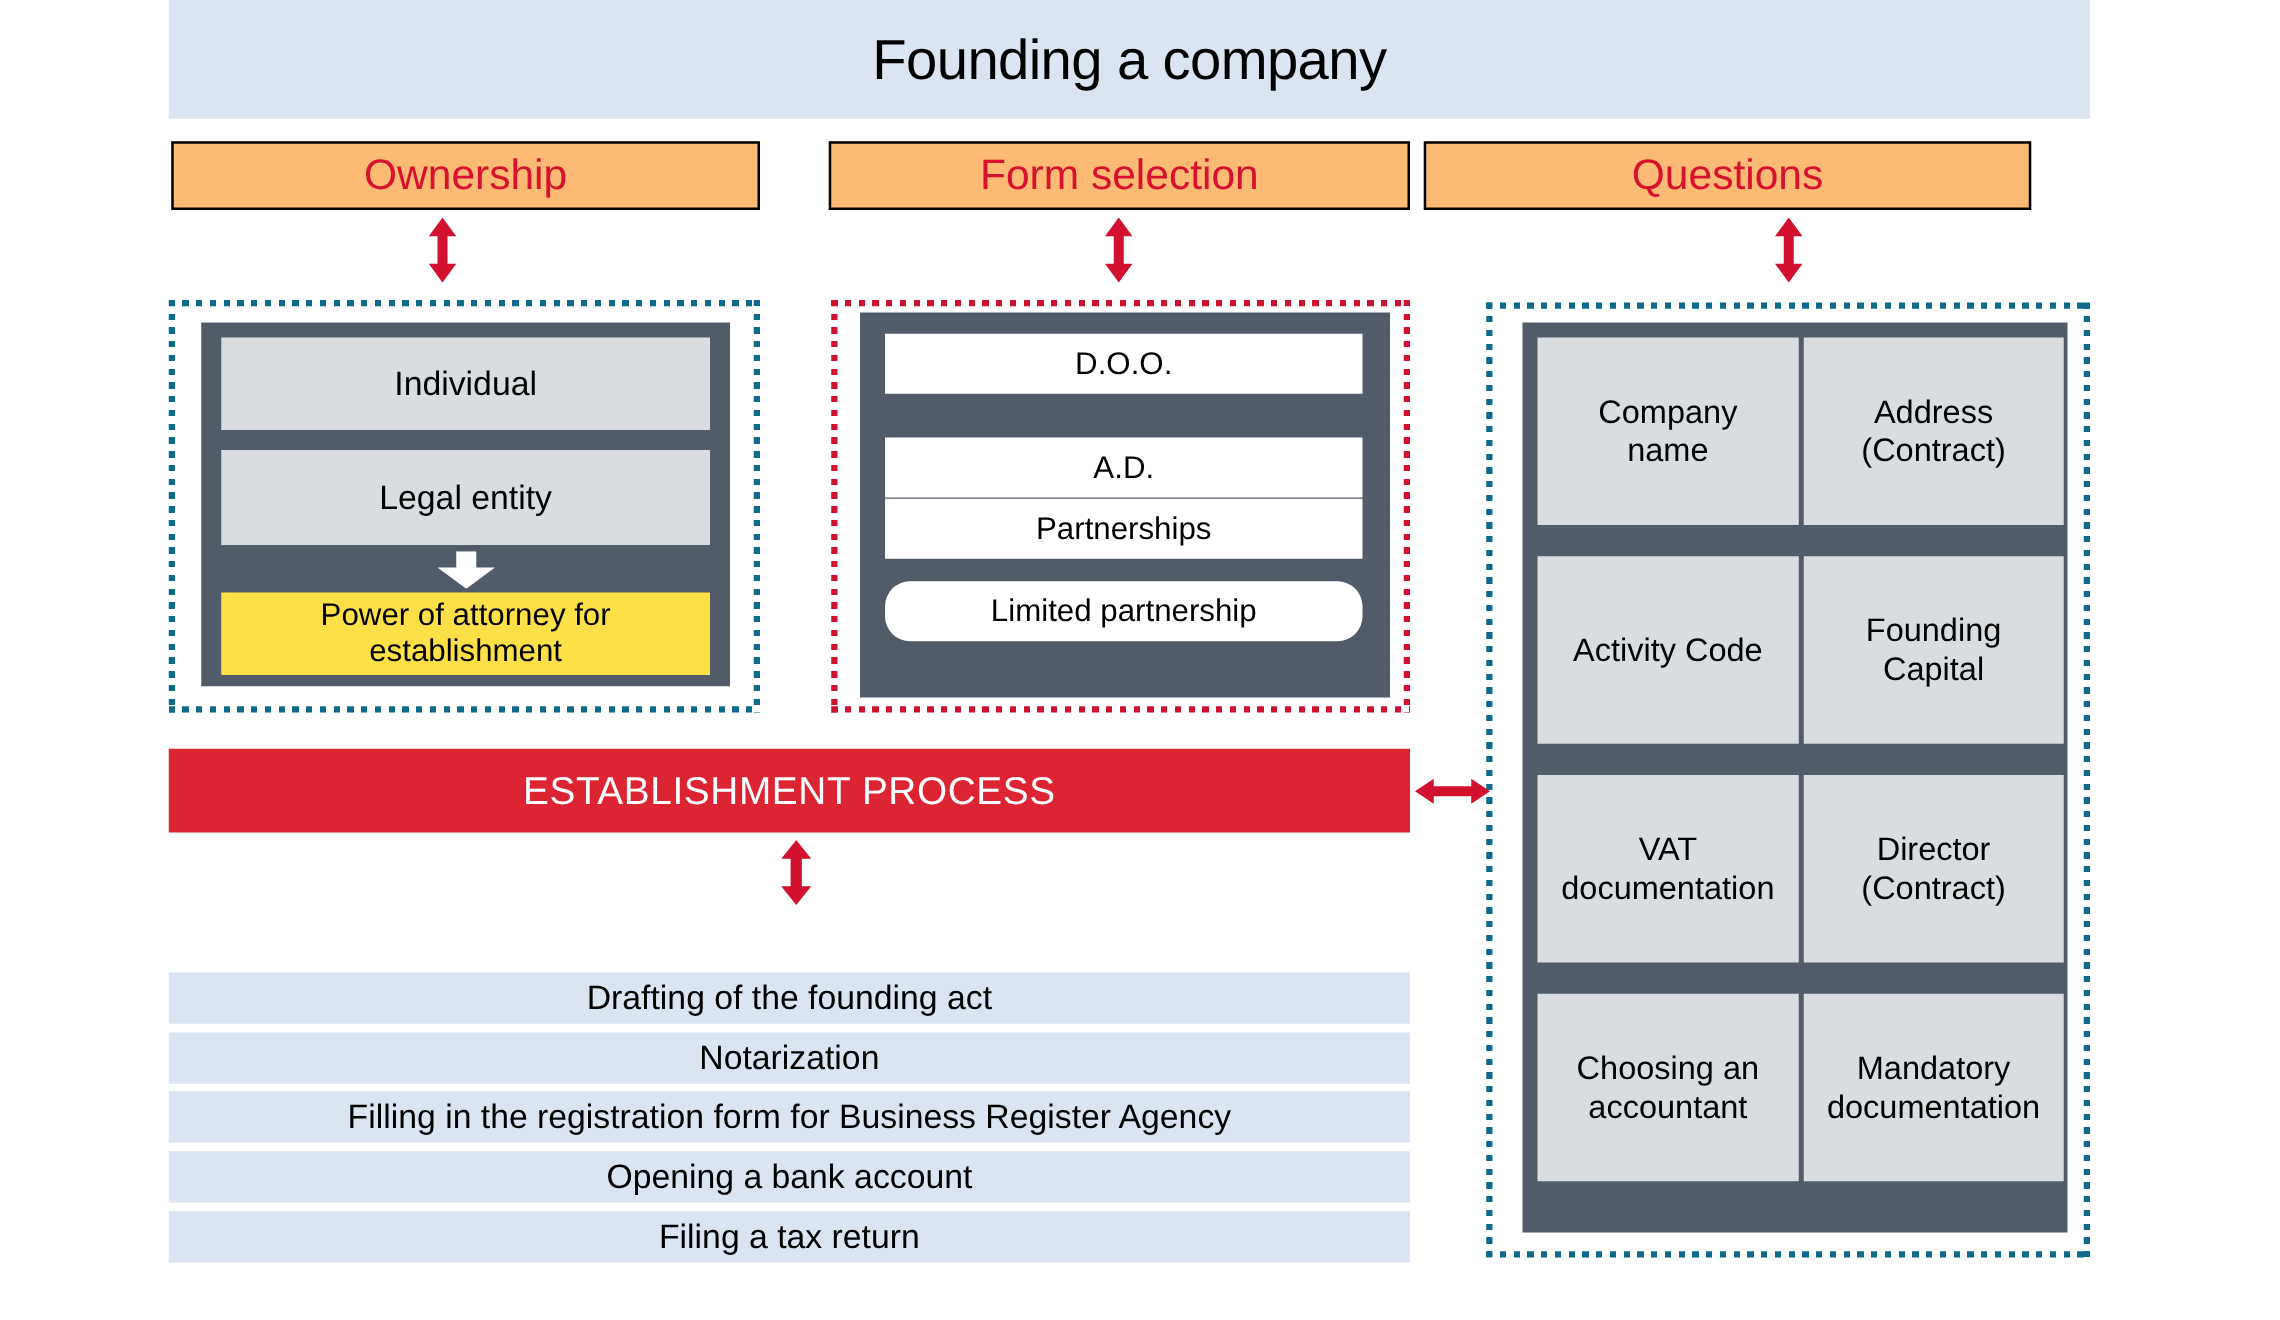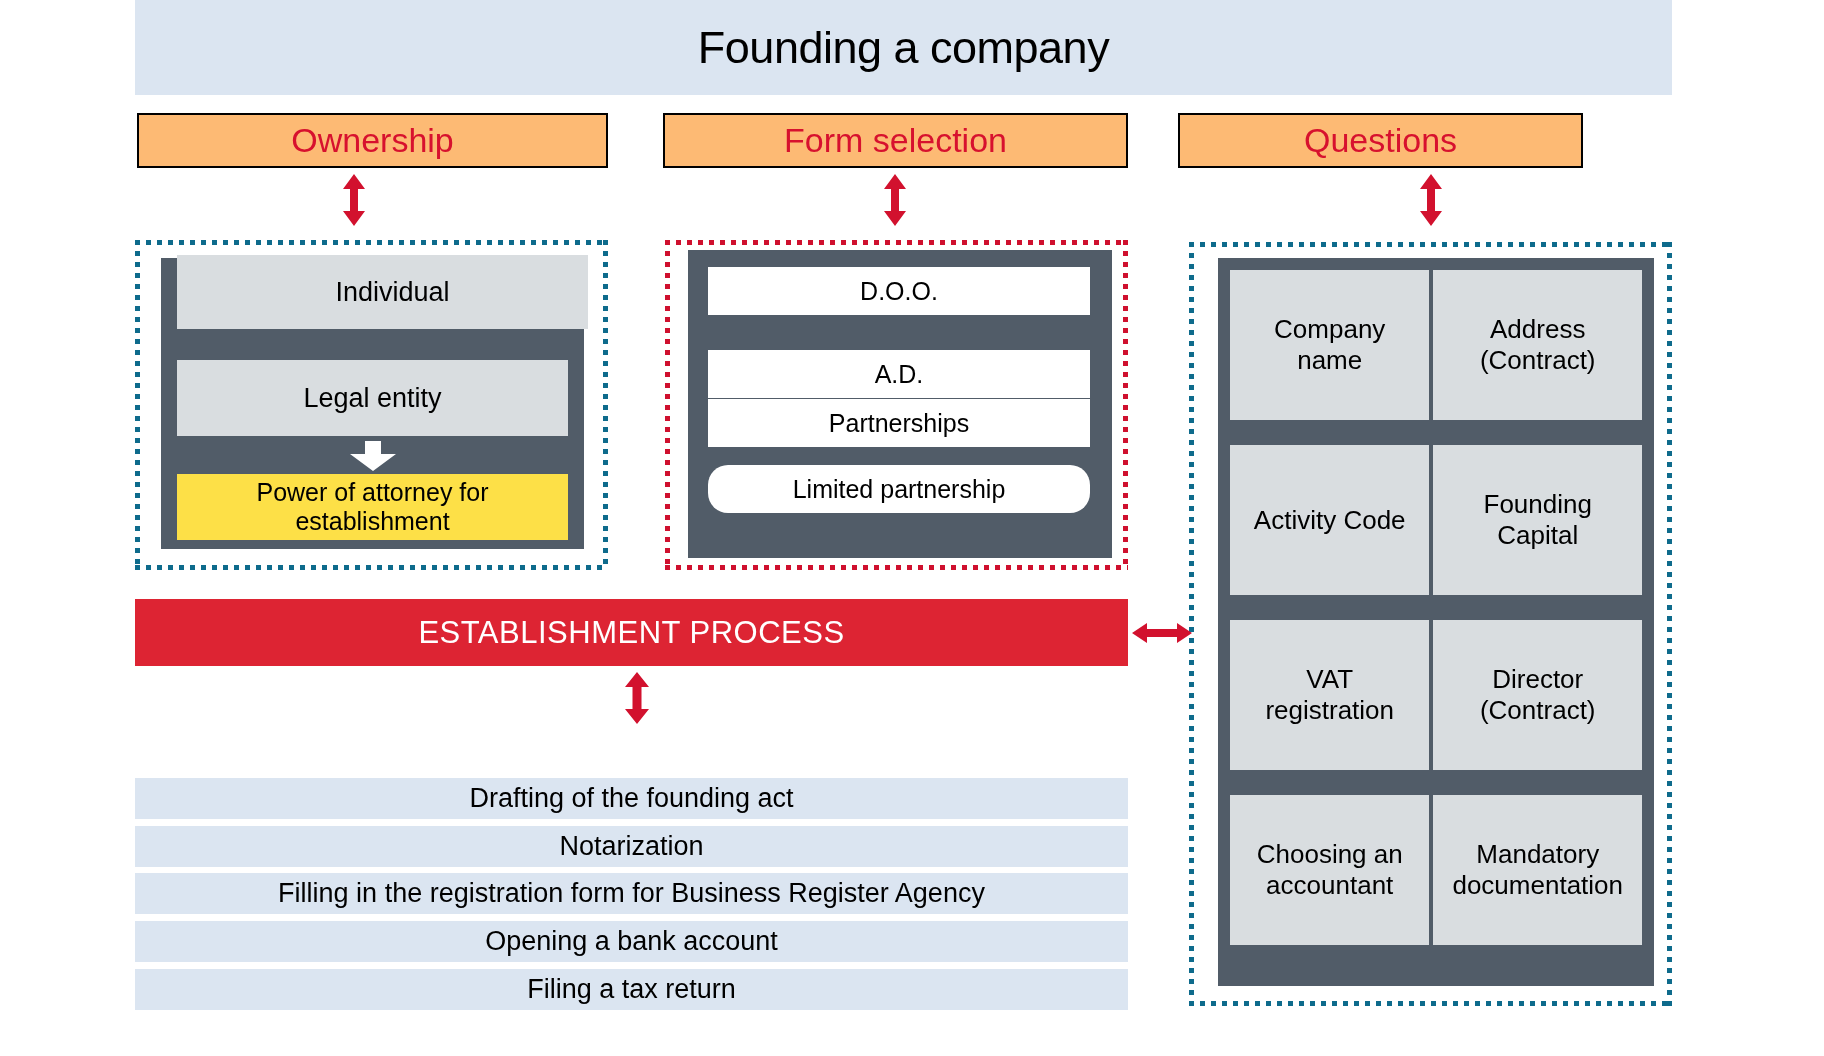--- a/index.html
+++ b/index.html
@@ -66,21 +66,21 @@
   <div class="abs band center">
     <span class="title">Founding a company</span>
   </div>
 
   <div class="abs hdr center" style="left:137px;width:471px;">
     <span>Ownership</span>
   </div>
   <div class="abs hdr center" style="left:663px;width:465px;">
     <span>Form selection</span>
   </div>
-  <div class="abs hdr center" style="left:1178px;width:405px;text-align:right;">
+  <div class="abs hdr center" style="left:1139px;width:486px;text-align:right;">
     <span>Questions</span>
   </div>
 
   <div class="abs icon" style="left:343px;top:174px;">
     <svg width="22" height="52" viewBox="0 0 22 52">
         <path d="M11 0 L22 15 L15 15 L15 37 L22 37 L11 52 L0 37 L7 37 L7 15 L0 15 Z" fill="#d2112e"></path>
       </svg>
   </div>
   <div class="abs icon" style="left:884px;top:174px;">
     <svg width="22" height="52" viewBox="0 0 22 52">
@@ -88,21 +88,21 @@
       </svg>
   </div>
   <div class="abs icon" style="left:1420px;top:174px;">
     <svg width="22" height="52" viewBox="0 0 22 52">
         <path d="M11 0 L22 15 L15 15 L15 37 L22 37 L11 52 L0 37 L7 37 L7 15 L0 15 Z" fill="#d2112e"></path>
       </svg>
   </div>
 
   <div class="abs dotted teal" style="left:135px;top:240px;width:473px;height:330px;"></div>
   <div class="abs slab" style="left:161px;top:258px;width:423px;height:291px;"></div>
-  <div class="abs graybox center" style="left:177px;top:255px;width:391px;height:74px;padding-left:20px;">
+  <div class="abs graybox center" style="left:177px;top:270px;width:391px;height:74px;">
     <span>Individual</span>
   </div>
   <div class="abs graybox center" style="left:177px;top:360px;width:391px;height:76px;text-align:center;">
     <span>Legal entity</span>
   </div>
   <div class="abs icon" style="left:350px;top:441px;">
     <svg width="46" height="30" viewBox="0 0 46 30">
         <path d="M15 0 H31 V13 H46 L23 30 L0 13 H15 Z" fill="#ffffff"></path>
       </svg>
   </div>
@@ -133,21 +133,21 @@
     <div class="q-cell">
         <span>Address (Contract)</span>
       </div>
     <div class="q-cell">
         <span>Activity Code</span>
       </div>
     <div class="q-cell">
         <span>Founding Capital</span>
       </div>
     <div class="q-cell">
-        <span>VAT registration</span>
+        <span>VAT documentation</span>
       </div>
     <div class="q-cell">
         <span>Director (Contract)</span>
       </div>
     <div class="q-cell">
         <span>Choosing an accountant</span>
       </div>
     <div class="q-cell">
         <span>Mandatory documentation</span>
       </div>

